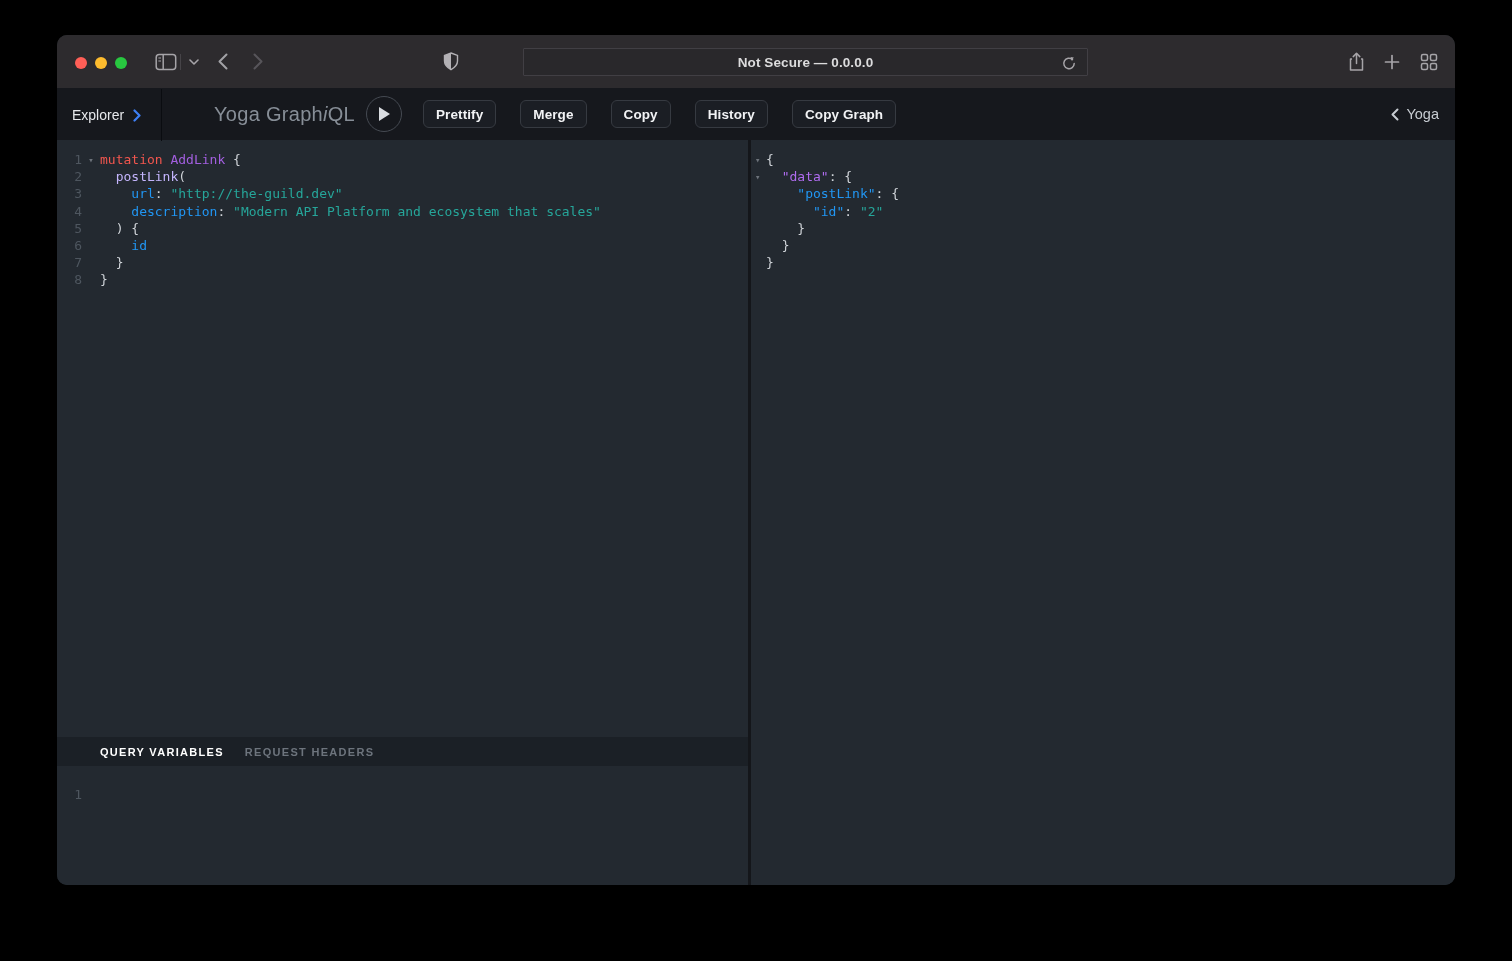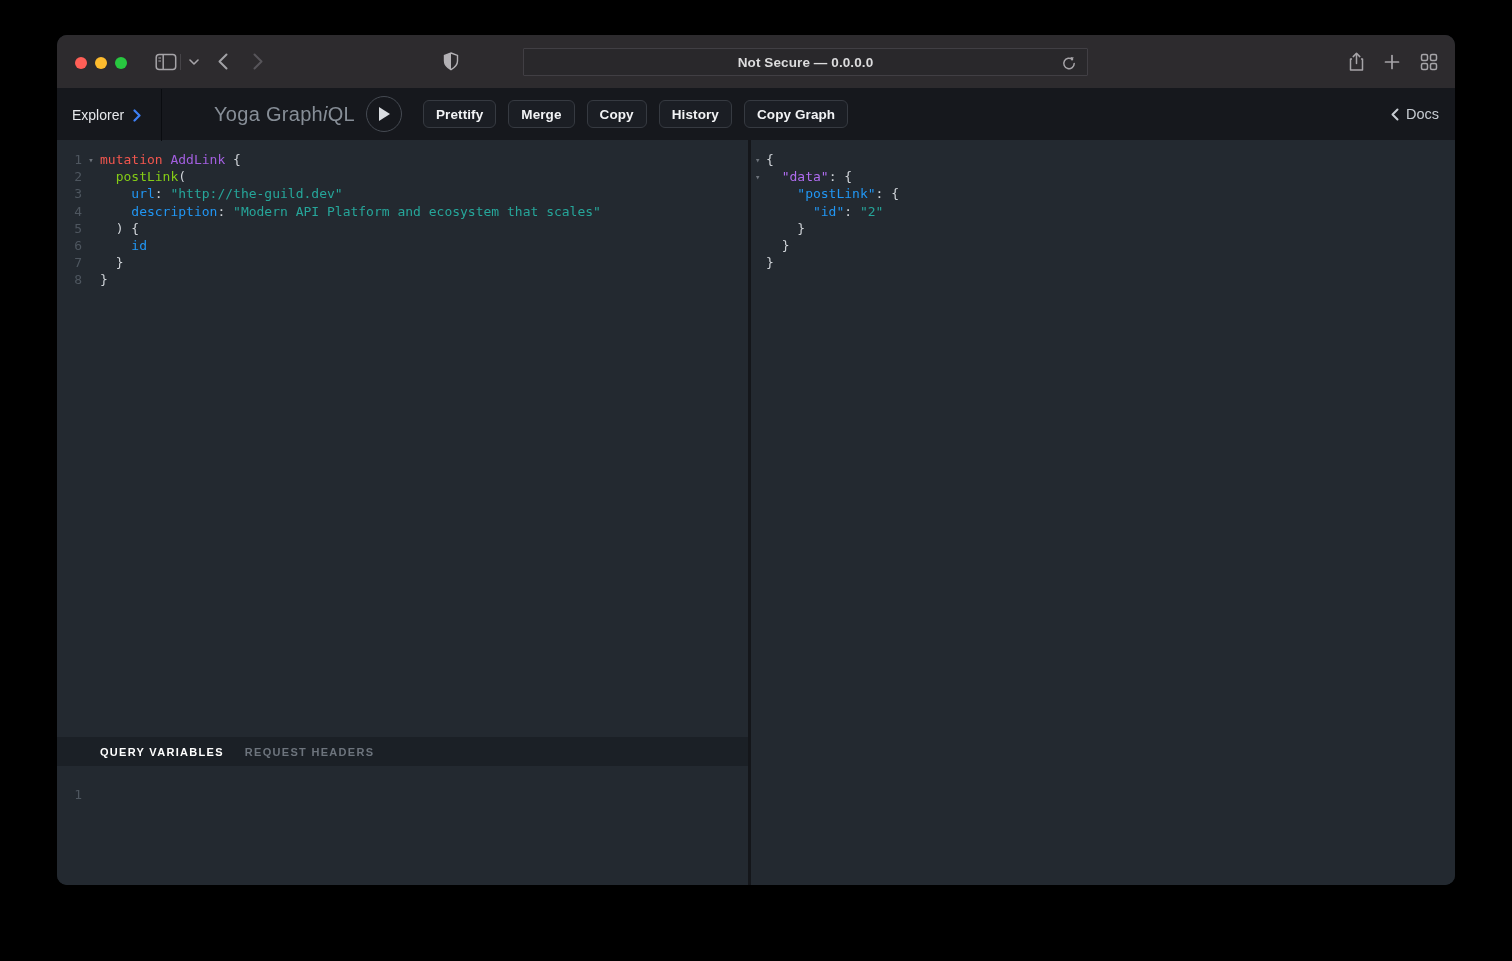--- a/index.html
+++ b/index.html
@@ -29,21 +29,21 @@
   .explorer-head { position:absolute; left:0; top:1px; width:105px; height:52px;
                    display:flex; align-items:center; padding-left:15px; gap:9px;
                    border-right:1px solid #0a0c10; cursor:pointer; }
   .explorer-label { font-size:14px; color:#e6e8eb; }
   .gql-title { position:absolute; left:157px; top:0; height:52px; display:flex;
                align-items:center; font-size:20px; color:#878e97; letter-spacing:0.3px; }
   .gql-title i { font-style:italic; }
   .play-btn { position:absolute; left:309px; top:8px; width:36px; height:36px;
               border:1.5px solid #454a52; border-radius:50%; background:transparent;
               display:flex; align-items:center; justify-content:center; cursor:pointer; }
-  .btn-row { position:absolute; left:366px; top:12px; height:28px; display:flex; gap:12px; }
+  .btn-row { position:absolute; left:366px; top:12px; height:28px; display:flex; gap:24px; }
   .gql-btn { height:28px; padding:0 12px; background:#1b1e24; border:1px solid #363a41;
              border-radius:6px; color:#f2f3f5; font-size:13.5px; font-weight:600;
              font-family:"Liberation Sans",sans-serif; display:flex; align-items:center;
              cursor:pointer; letter-spacing:0.1px; }
   .docs-link { position:absolute; right:16px; top:0; height:52px; display:flex;
                align-items:center; gap:7px; color:#c7ccd2; font-size:14.5px; cursor:pointer; }
 
   
   .main { display:flex; flex:1; min-height:0; }
   .left-pane { width:691px; display:flex; flex-direction:column; flex-shrink:0; }
@@ -173,29 +173,29 @@
       <button class="gql-btn">Merge</button>
       <button class="gql-btn">Copy</button>
       <button class="gql-btn">History</button>
       <button class="gql-btn">Copy Graph</button>
     </div>
 
     <div class="docs-link">
       <svg width="8" height="13" viewBox="0 0 8 13">
         <polyline points="6.5,1.5 1.5,6.5 6.5,11.5" fill="none" stroke="currentColor" stroke-width="2" stroke-linecap="round" stroke-linejoin="round"></polyline>
       </svg>
-      <span>Docs</span>
+      <span>Yoga</span>
     </div>
   </div>
 
   <div class="main">
     <div class="left-pane">
       <div class="editor query-editor" id="query-editor">
           <div class="cm-line"><span class="gutter">1</span><span class="fold">▾</span><span class="code"><span class="tok-keyword" style="color: rgb(242, 86, 78);">mutation</span><span class="tok-punctuation" style="color: rgb(208, 212, 217);"> </span><span class="tok-def" style="color: rgb(163, 95, 224);">AddLink</span><span class="tok-punctuation" style="color: rgb(208, 212, 217);"> {</span></span></div>
-          <div class="cm-line"><span class="gutter">2</span><span class="fold"></span><span class="code"><span class="tok-punctuation" style="color: rgb(208, 212, 217);">  </span><span class="tok-property" style="color: #84cc16;">postLink</span><span class="tok-punctuation" style="color: rgb(208, 212, 217);">(</span></span></div>
+          <div class="cm-line"><span class="gutter">2</span><span class="fold"></span><span class="code"><span class="tok-punctuation" style="color: rgb(208, 212, 217);">  </span><span class="tok-property" style="color: #c4b5fd;">postLink</span><span class="tok-punctuation" style="color: rgb(208, 212, 217);">(</span></span></div>
           <div class="cm-line"><span class="gutter">3</span><span class="fold"></span><span class="code"><span class="tok-punctuation" style="color: rgb(208, 212, 217);">    </span><span class="tok-attribute" style="color: rgb(33, 150, 243);">url</span><span class="tok-punctuation" style="color: rgb(208, 212, 217);">: </span><span class="tok-string" style="color: rgb(38, 166, 154);">"http://the-guild.dev"</span></span></div>
           <div class="cm-line"><span class="gutter">4</span><span class="fold"></span><span class="code"><span class="tok-punctuation" style="color: rgb(208, 212, 217);">    </span><span class="tok-attribute" style="color: rgb(33, 150, 243);">description</span><span class="tok-punctuation" style="color: rgb(208, 212, 217);">: </span><span class="tok-string" style="color: rgb(38, 166, 154);">"Modern API Platform and ecosystem that scales"</span></span></div>
           <div class="cm-line"><span class="gutter">5</span><span class="fold"></span><span class="code"><span class="tok-punctuation" style="color: rgb(208, 212, 217);">  ) {</span></span></div>
           <div class="cm-line"><span class="gutter">6</span><span class="fold"></span><span class="code"><span class="tok-punctuation" style="color: rgb(208, 212, 217);">    </span><span class="tok-property" style="color: rgb(33, 150, 243);">id</span></span></div>
           <div class="cm-line"><span class="gutter">7</span><span class="fold"></span><span class="code"><span class="tok-punctuation" style="color: rgb(208, 212, 217);">  }</span></span></div>
           <div class="cm-line"><span class="gutter">8</span><span class="fold"></span><span class="code"><span class="tok-punctuation" style="color: rgb(208, 212, 217);">}</span></span></div>
         </div>
 
       <div class="tab-bar">
         <span class="tab tab-active">QUERY VARIABLES</span>

